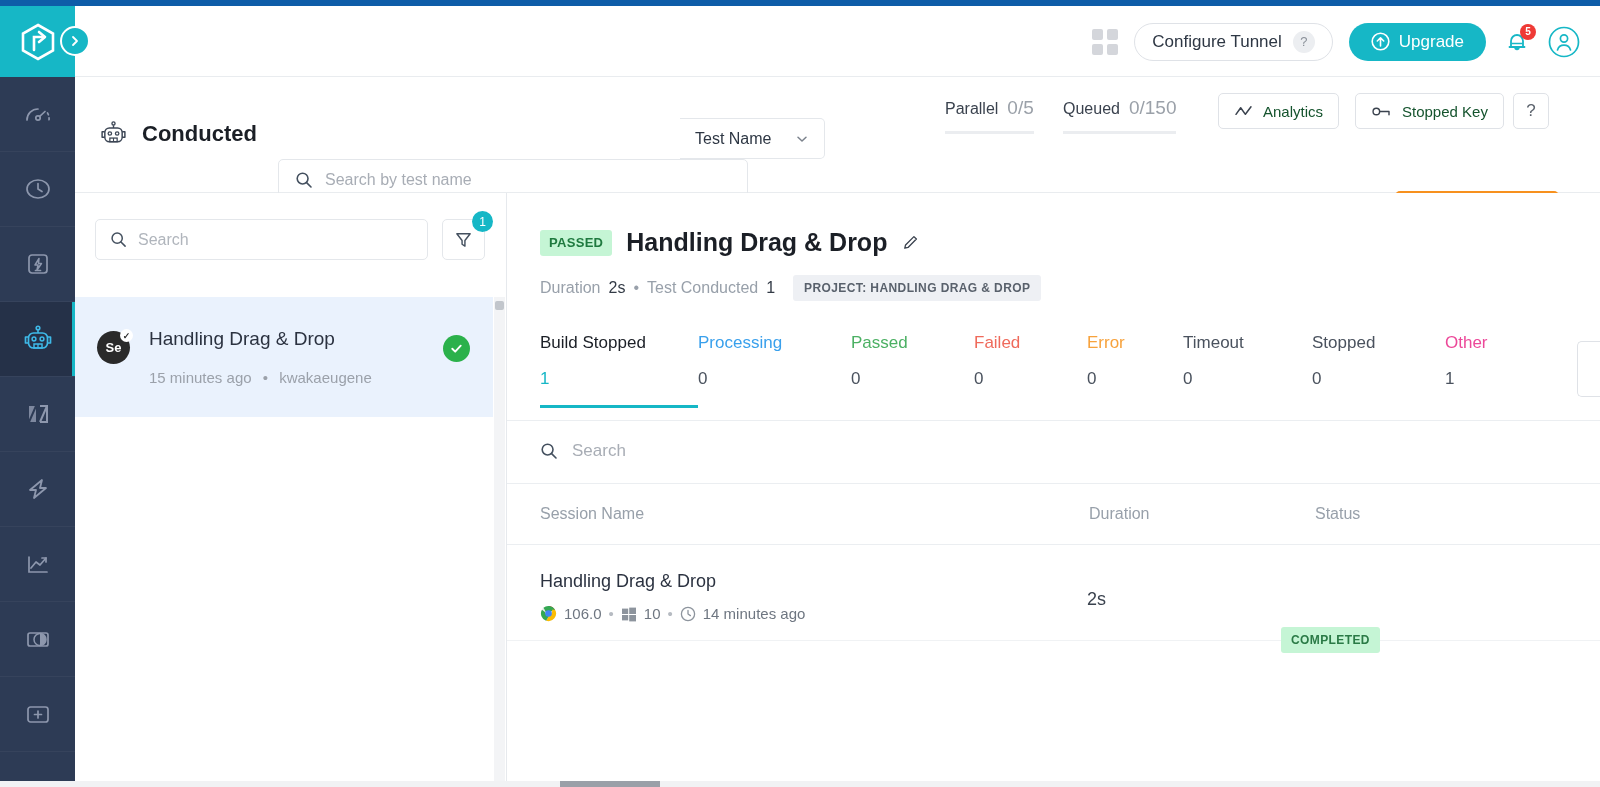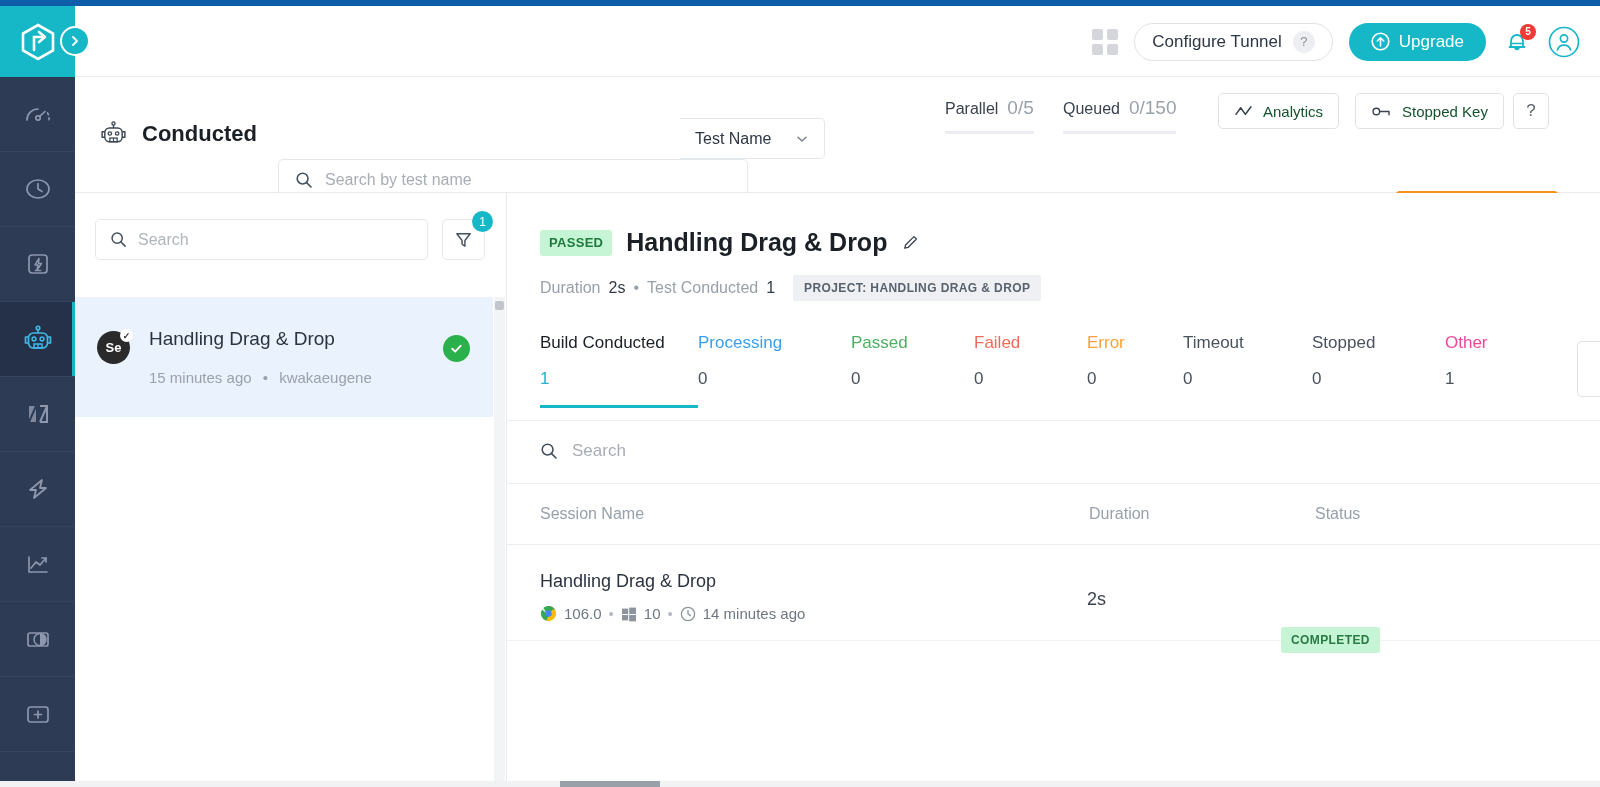--- a/index.html
+++ b/index.html
@@ -502,21 +502,21 @@
     <span>Duration</span>
     <b>2s</b>
     <span>•</span>
     <span>Test Conducted</span>
     <b>1</b>
     <span class="project-chip">PROJECT: HANDLING DRAG &amp; DROP</span>
   </div>
 
   <div class="tabs">
     <div class="tab active" style="width:158px">
-      <div class="tl" style="color:#1b1f26">Build Conducted</div>
+      <div class="tl" style="color:#1b1f26">Build Stopped</div>
       <div class="tv" style="color:#16b7c6">1</div>
     </div>
     <div class="tab" style="width:153px">
       <div class="tl" style="color:#39a0ec">Processing</div>
       <div class="tv">0</div>
     </div>
     <div class="tab" style="width:123px">
       <div class="tl" style="color:#4bb063">Passed</div>
       <div class="tv">0</div>
     </div>

